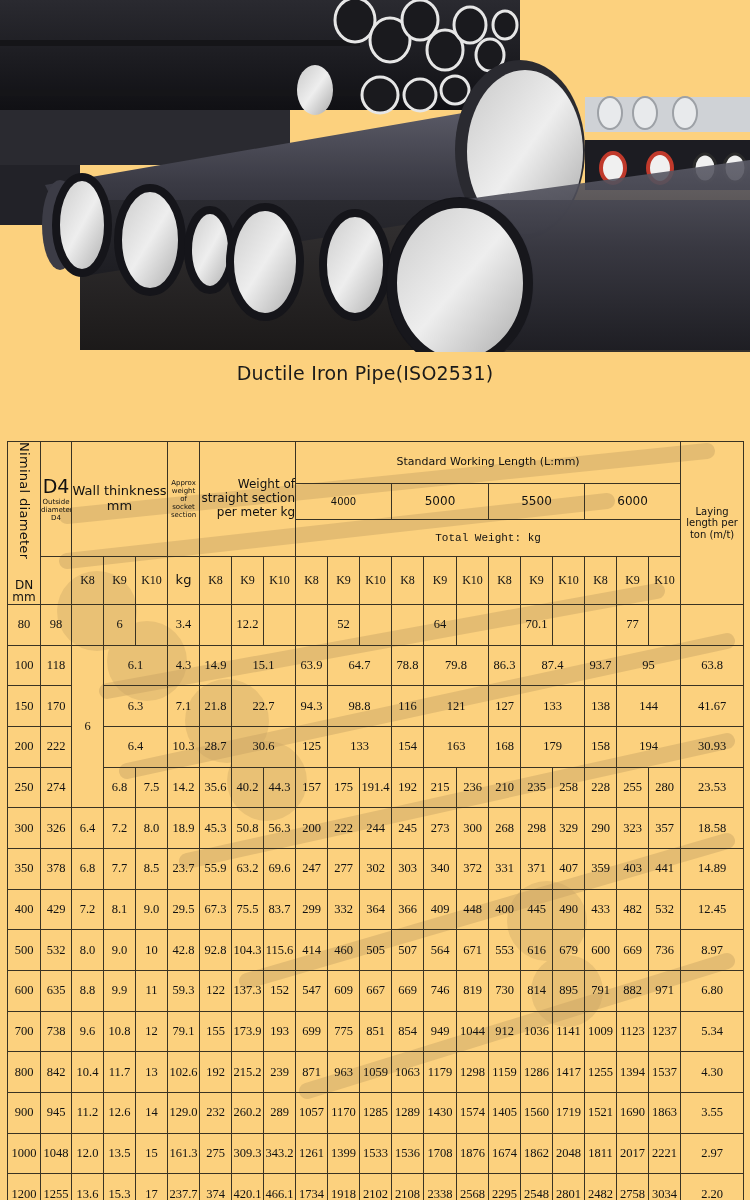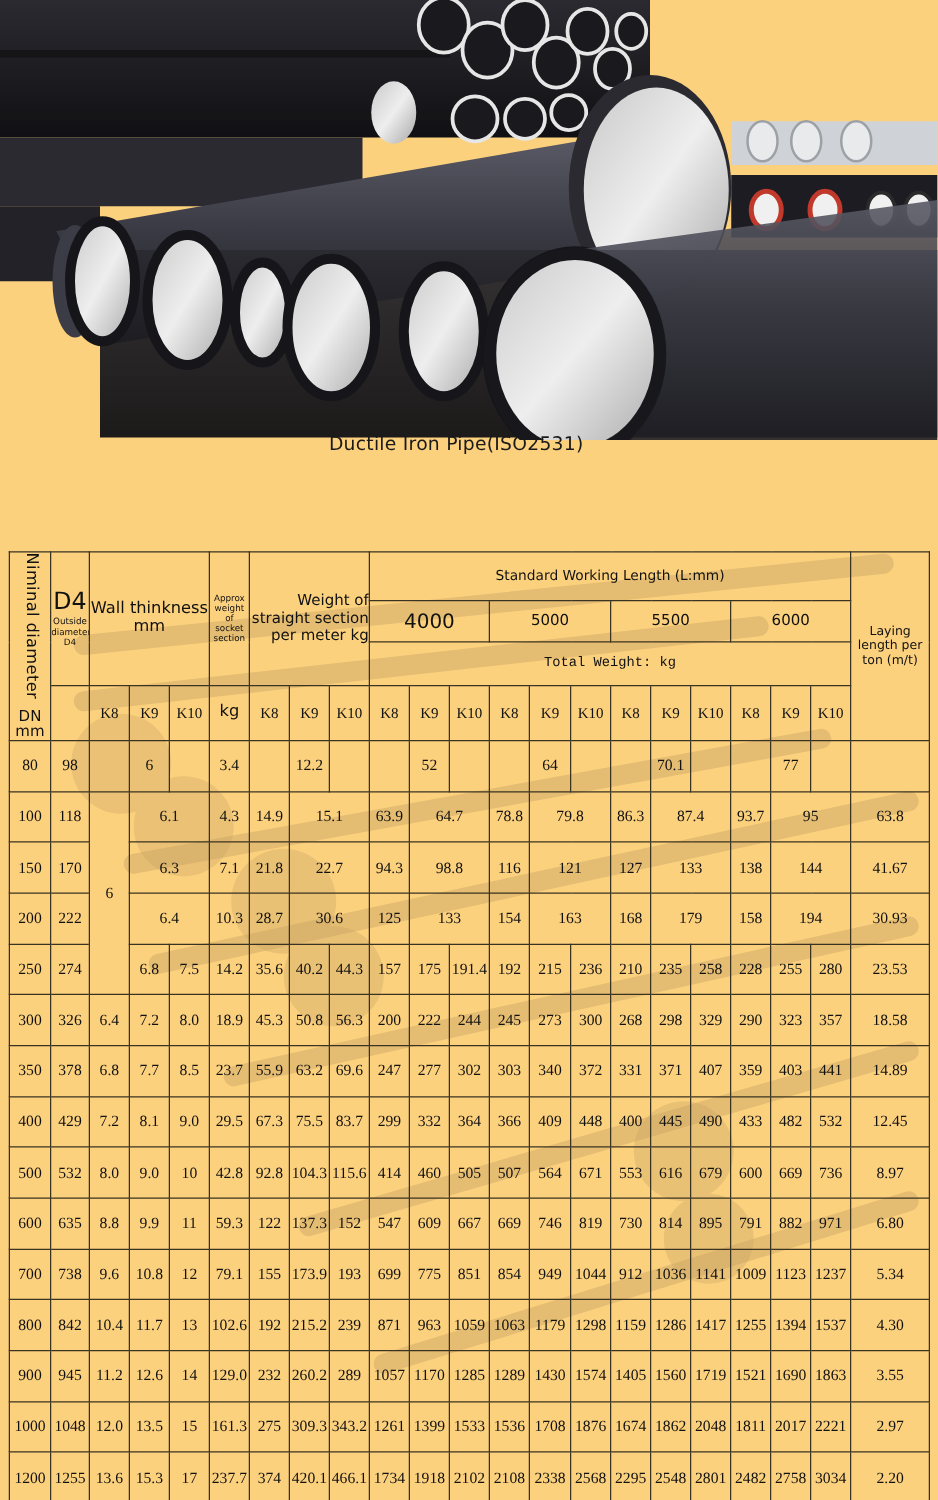--- a/index.html
+++ b/index.html
@@ -1,18 +1,18 @@
 <!DOCTYPE html>
 <html><head>
 <meta charset="utf-8">
 <style>
   html, body { margin:0; padding:0; }
   body { width:750px; height:1200px; background:#fcd17e; position:relative; overflow:hidden; font-family:"DejaVu Sans", sans-serif; }
   .photo { position:absolute; left:0; top:0; width:750px; height:352px; overflow:hidden; }
-  .title { position:absolute; left:0; top:346px; width:730px; text-align:center; font-family:"DejaVu Sans", sans-serif; font-size:15px; color:#1a1a1a; letter-spacing:0.2px; }
+  .title { position:absolute; left:0; top:362px; width:730px; text-align:center; font-family:"DejaVu Sans", sans-serif; font-size:19px; color:#1a1a1a; letter-spacing:0.2px; }
   .tbl-wrap { position:absolute; left:7px; top:441px; width:736px; height:752px; }
   .deco { position:absolute; left:0; top:0; width:736px; height:752px; pointer-events:none; }
   table { position:absolute; left:0; top:0; border-collapse:collapse; table-layout:fixed; width:736px; }
   td { border:1px solid #3a3322; text-align:center; vertical-align:middle; padding:0; font-family:"Liberation Serif", serif; font-size:12.5px; color:#111; overflow:hidden; white-space:nowrap; }
   td.h { font-family:"DejaVu Sans", sans-serif; color:#111; white-space:normal; line-height:1.15; }
   td.k { font-family:"Liberation Serif", serif; font-weight:normal; font-size:12px; }
   .vert { writing-mode:vertical-rl; font-size:13px; display:inline-block; letter-spacing:0.3px; }
   .small { font-size:7px; line-height:1.2; display:block; }
   tr.hr1 td { height:36px; }
   tr.hr2 td { height:31px; }
@@ -142,34 +142,34 @@
         <col style="width:32px">
       <col style="width:32px">
         <col style="width:32px">
         <col style="width:32px">
       <col style="width:63px">
     </colgroup>
     <tbody>
       <tr class="hr1">
         <td class="h" rowspan="4">
           <span class="vert">Niminal diameter</span><br>
-          <span style="font-size:12px;display:block;line-height:1.05;margin-top:4px;">DN mm</span>
+          <span style="font-size:12px;display:block;line-height:1.05;margin-top:16px;">DN mm</span>
         </td>
         <td class="h" rowspan="3">
           <span style="font-size:19px;display:block;">D4</span>
           <span class="small">Outside diameter D4</span>
         </td>
         <td class="h" colspan="3" rowspan="3" style="font-size:13px;">Wall thinkness mm</td>
         <td class="h" rowspan="3" style="font-size:7px;">Approx weight of socket section</td>
         <td class="h" colspan="3" rowspan="3" style="font-size:12px;text-align:right;">Weight of straight section per meter kg</td>
         <td class="h" colspan="12" style="font-size:11px;">Standard Working Length (L:mm)</td>
         <td class="h" rowspan="4" style="font-size:10px;">Laying length per ton (m/t)</td>
       </tr>
       <tr class="hr2">
-        <td class="h" colspan="3" style="font-size:16px;">4000</td>
+        <td class="h" colspan="3" style="font-size:10px;">4000</td>
         <td class="h" colspan="3" style="font-size:12px;">5000</td>
         <td class="h" colspan="3" style="font-size:12px;margin-top:48px;">5500</td>
         <td class="h" colspan="3" style="font-size:12px;">6000</td>
       </tr>
       <tr class="hr3">
         <td class="h" colspan="12" style="font-size:11px;">Total Weight: kg</td>
       </tr>
       <tr class="hr4">
         <td></td>
         <td class="k">K8</td>

